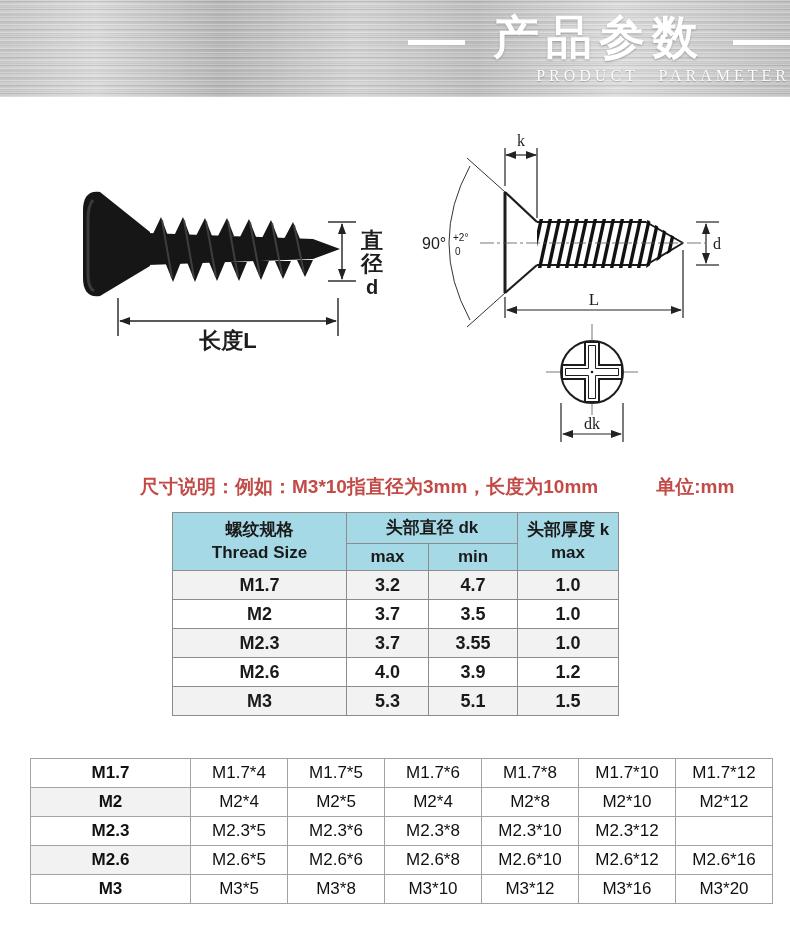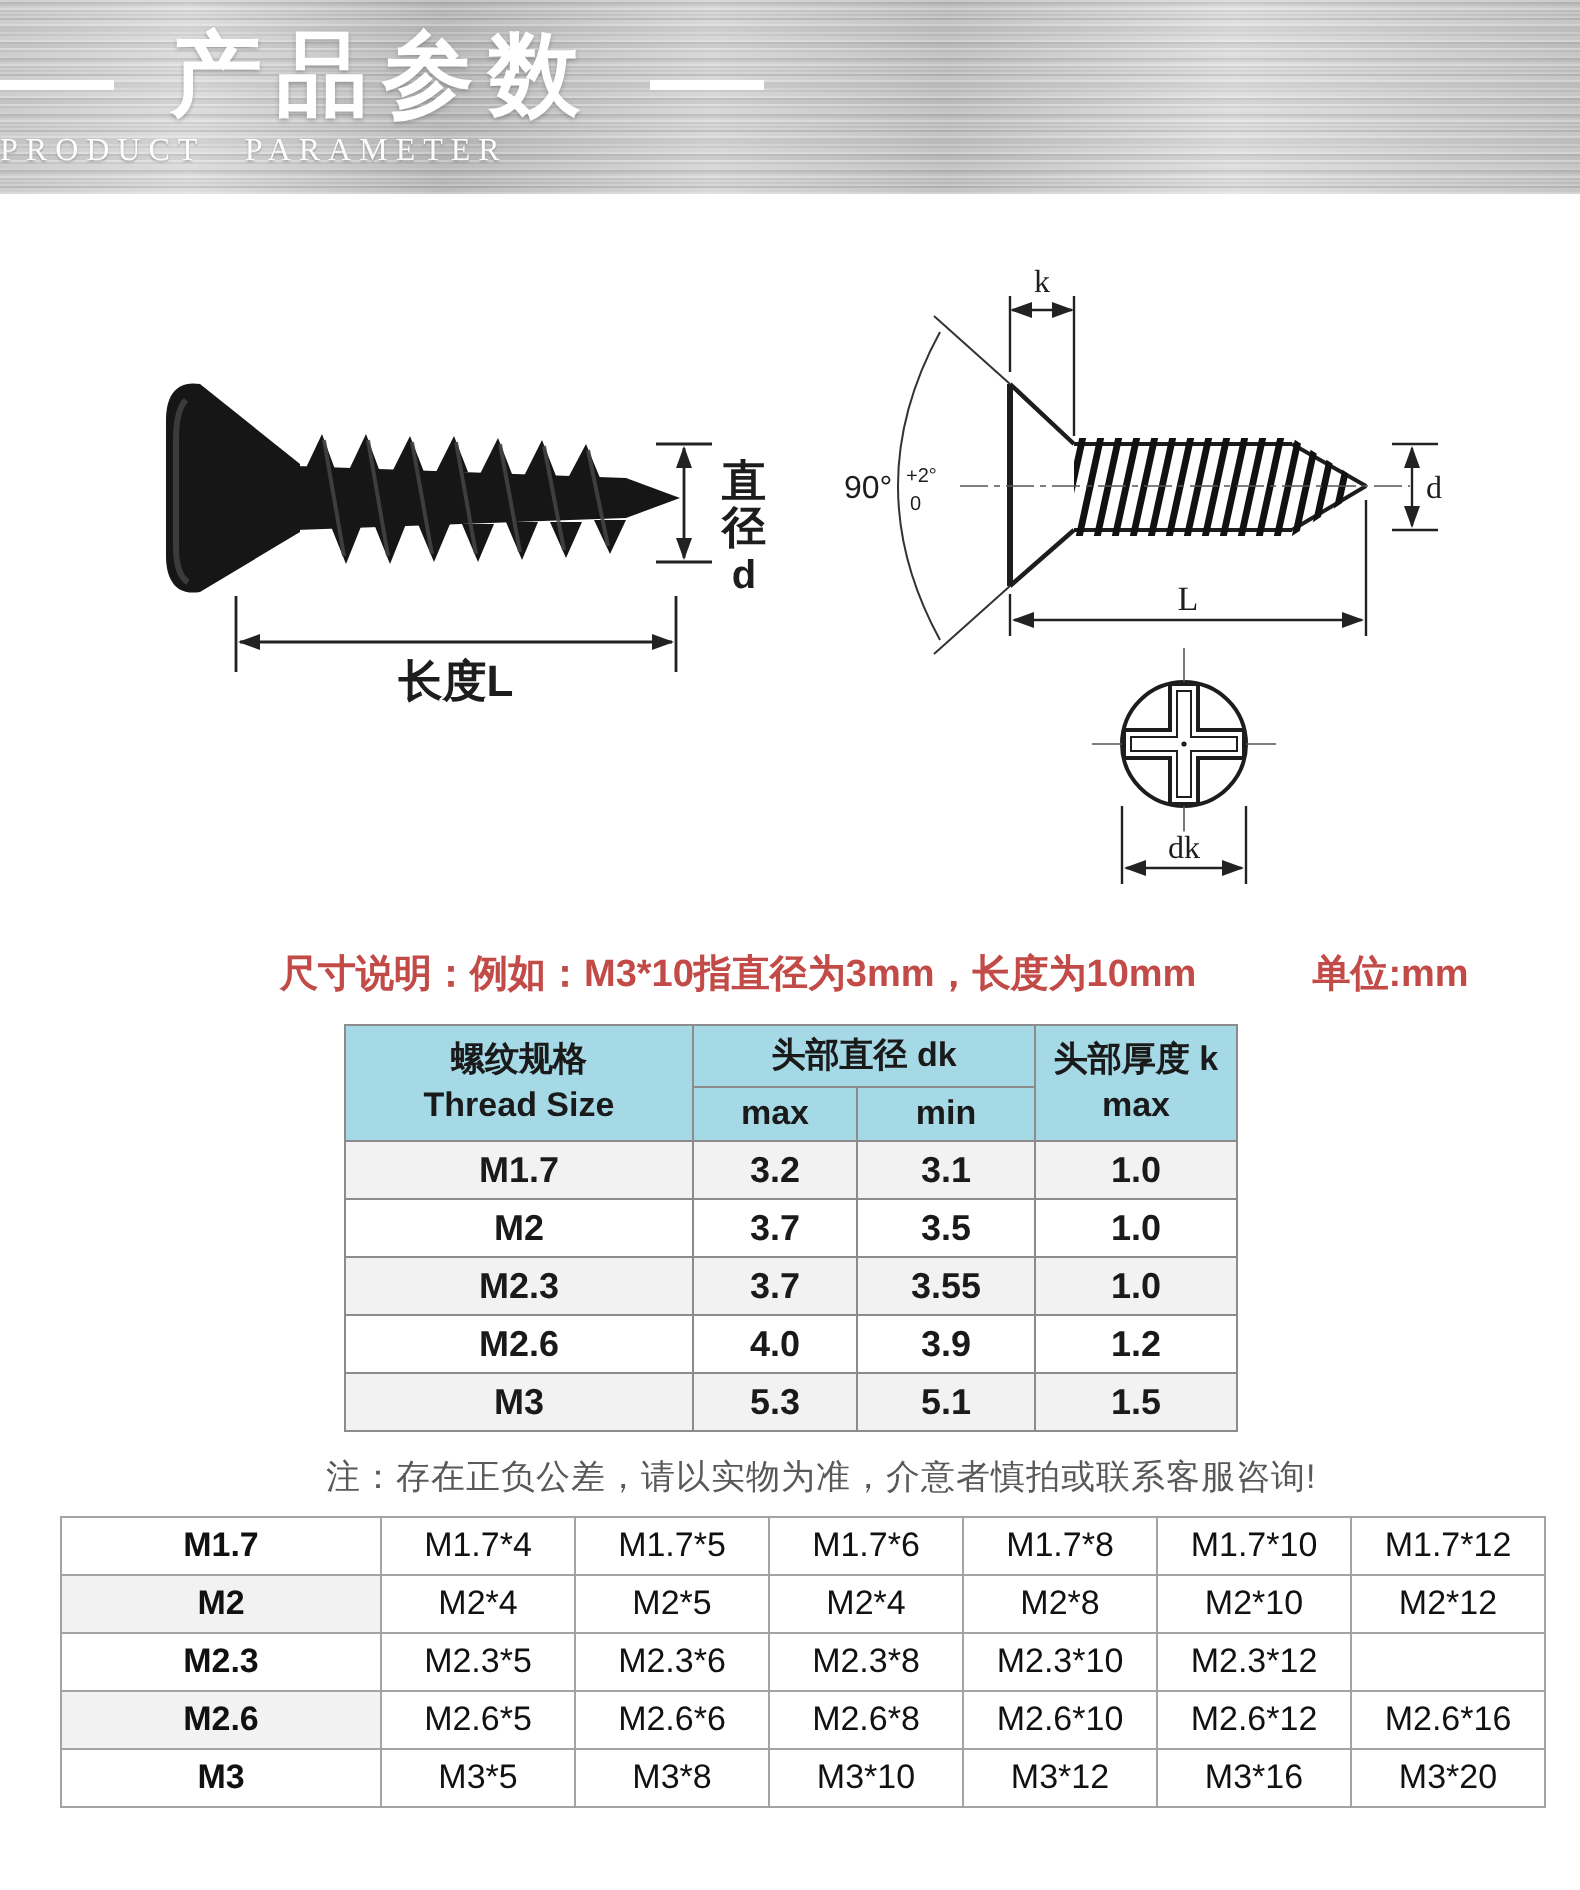--- a/index.html
+++ b/index.html
@@ -15,21 +15,21 @@
   body{font-family:"Liberation Sans","DejaVu Sans",sans-serif;background:#fff;color:var(--ink);}
   .page{position:relative;width:790px;height:945px;margin:0 auto;background:#fff;overflow:hidden;}
 
   
   .banner{
     position:absolute;left:0;top:0;width:790px;height:97px;
     background:
       repeating-linear-gradient(180deg, rgba(255,255,255,.22) 0 1px, rgba(0,0,0,.06) 1px 2px, rgba(255,255,255,0) 2px 4px),
       repeating-linear-gradient(180deg, rgba(0,0,0,.05) 0 3px, rgba(255,255,255,0) 3px 7px),
       linear-gradient(90deg,#cdcdcd 0%,#dedede 12%,#bcbcbc 28%,#d8d8d8 45%,#c3c3c3 60%,#e0e0e0 78%,#c6c6c6 100%);
-    display:flex;flex-direction:column;align-items:flex-start;justify-content:center;
+    display:flex;flex-direction:column;align-items:flex-end;justify-content:center;
   }
   .banner-row{display:flex;align-items:center;gap:28px;margin-top:2px;}
   .banner-dash{width:57px;height:5px;background:#fff;margin-top:10px;}
   .banner-title{
     font-size:46px;font-weight:bold;color:#fff;letter-spacing:7px;
     text-shadow:0 1px 2px rgba(90,90,90,.45);line-height:1;
   }
   .banner-sub{
     margin-top:7px;font-family:"Liberation Serif","DejaVu Serif",serif;font-weight:normal;
     font-size:16px;color:#fdfdfd;letter-spacing:4px;word-spacing:12px;
@@ -250,21 +250,21 @@
       </tr>
       <tr>
         <th>max</th>
         <th>min</th>
       </tr>
     </thead>
     <tbody>
         <tr>
           <td>M1.7</td>
           <td>3.2</td>
-          <td>3.1</td>
+          <td>4.7</td>
           <td>1.0</td>
         </tr>
         <tr>
           <td>M2</td>
           <td>3.7</td>
           <td>3.5</td>
           <td>1.0</td>
         </tr>
         <tr>
           <td>M2.3</td>
@@ -280,21 +280,20 @@
         </tr>
         <tr>
           <td>M3</td>
           <td>5.3</td>
           <td>5.1</td>
           <td>1.5</td>
         </tr>
       </tbody>
   </table>
 
-  <div class="tolerance-note">注：存在正负公差，请以实物为准，介意者慎拍或联系客服咨询!</div>
 
   <table class="size-table">
     <colgroup>
       <col style="width:160px">
         <col style="width:97px">
         <col style="width:97px">
         <col style="width:97px">
       <col style="width:97px">
         <col style="width:97px">
         <col style="width:97px">

